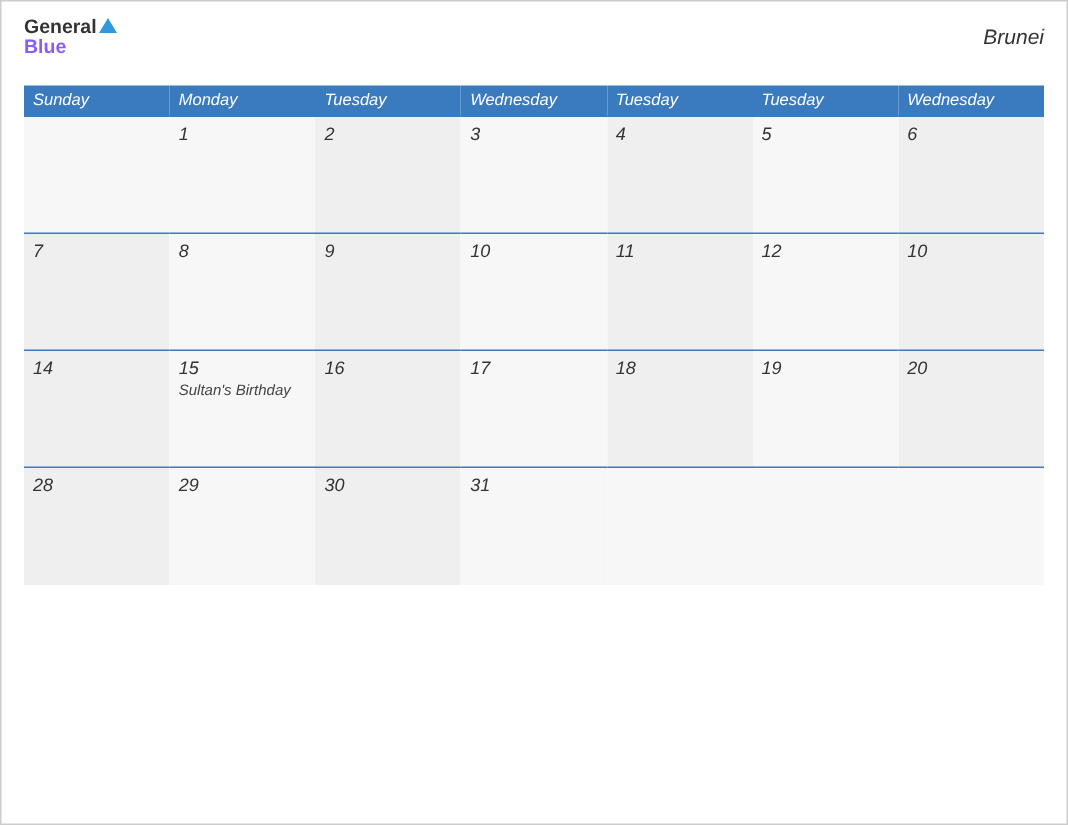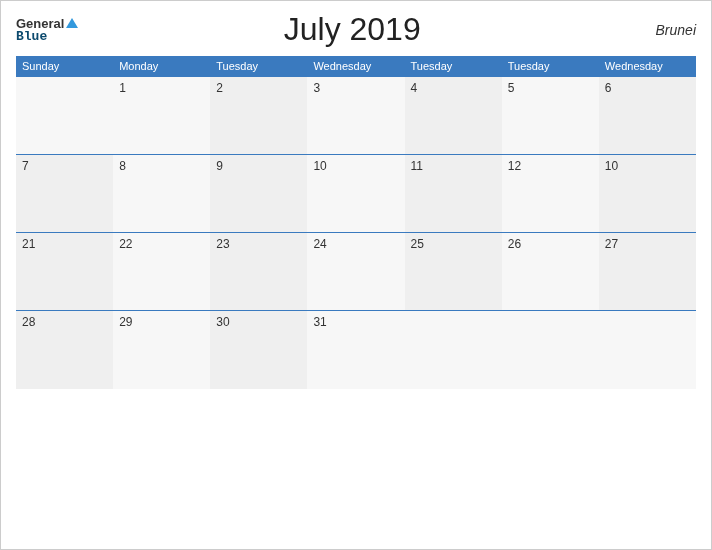--- a/index.html
+++ b/index.html
@@ -14,39 +14,38 @@
       width: 712px;
       height: 550px;
       background: #fff;
       padding: 10px 15px 10px 15px;
       border: 1px solid #ccc;
     }
     .header {
       display: flex;
       align-items: center;
       justify-content: space-between;
-      margin-bottom: 8px;
+      margin-bottom: 20px;
     }
     .logo {
       display: flex;
       flex-direction: column;
       line-height: 1;
     }
     .logo-general {
       font-size: 13px;
       font-weight: bold;
       color: #333;
       display: flex;
       align-items: center;
     }
     .logo-blue {
       font-size: 13px;
       font-weight: bold;
-      color: #0c4a6e;
-      font-family: Liberation Mono, monospace;
+      color: #8b5cf6;
     }
     .logo-triangle {
       width: 0;
       height: 0;
       border-left: 6px solid transparent;
       border-right: 6px solid transparent;
       border-bottom: 10px solid #3399dd;
       display: inline-block;
       margin-left: 2px;
       margin-bottom: 1px;
@@ -66,20 +65,21 @@
       font-size: 14px;
       color: #333;
       text-align: right;
       min-width: 70px;
       font-style: italic;
     }
     .calendar-table {
       width: 100%;
       border-collapse: collapse;
       table-layout: fixed;
+      font-style: italic;
     }
     .calendar-table thead tr th {
       background: #3a7abf;
       color: #fff;
       font-size: 11px;
       font-weight: normal;
       text-align: left;
       padding: 4px 6px;
       border: none;
     }
@@ -119,21 +119,20 @@
 
 <div class="calendar-container">
   <div class="header">
     <div class="logo">
       <div class="logo-row">
         <span class="logo-general">General</span>
         <span class="logo-triangle"></span>
       </div>
       <span class="logo-blue">Blue</span>
     </div>
-    <h1 class="month-title">July 2019</h1>
     <div class="country-name">Brunei</div>
   </div>
 
   <table class="calendar-table">
     <thead>
       <tr>
       <th>Sunday</th>
           <th>Monday</th>
           <th>Tuesday</th>
           <th>Wednesday</th>
@@ -182,39 +181,40 @@
           </td>
           <td>
             <span class="day-num">12</span>
           </td>
           <td>
             <span class="day-num">10</span>
           </td>
         </tr>
         <tr>
           <td>
-            <span class="day-num">21</span>
-          </td>
-          <td>
-            <span class="day-num">22</span>
-          </td>
-          <td>
-            <span class="day-num">23</span>
-          </td>
-          <td>
-            <span class="day-num">24</span>
-          </td>
-          <td>
-            <span class="day-num">25</span>
-          </td>
-          <td>
-            <span class="day-num">26</span>
-          </td>
-          <td>
-            <span class="day-num">27</span>
+            <span class="day-num">14</span>
+          </td>
+          <td>
+            <span class="day-num">15</span>
+            <div class="event">Sultan's Birthday</div>
+          </td>
+          <td>
+            <span class="day-num">16</span>
+          </td>
+          <td>
+            <span class="day-num">17</span>
+          </td>
+          <td>
+            <span class="day-num">18</span>
+          </td>
+          <td>
+            <span class="day-num">19</span>
+          </td>
+          <td>
+            <span class="day-num">20</span>
           </td>
         </tr>
         <tr>
           <td>
             <span class="day-num">28</span>
           </td>
           <td>
             <span class="day-num">29</span>
           </td>
           <td>

